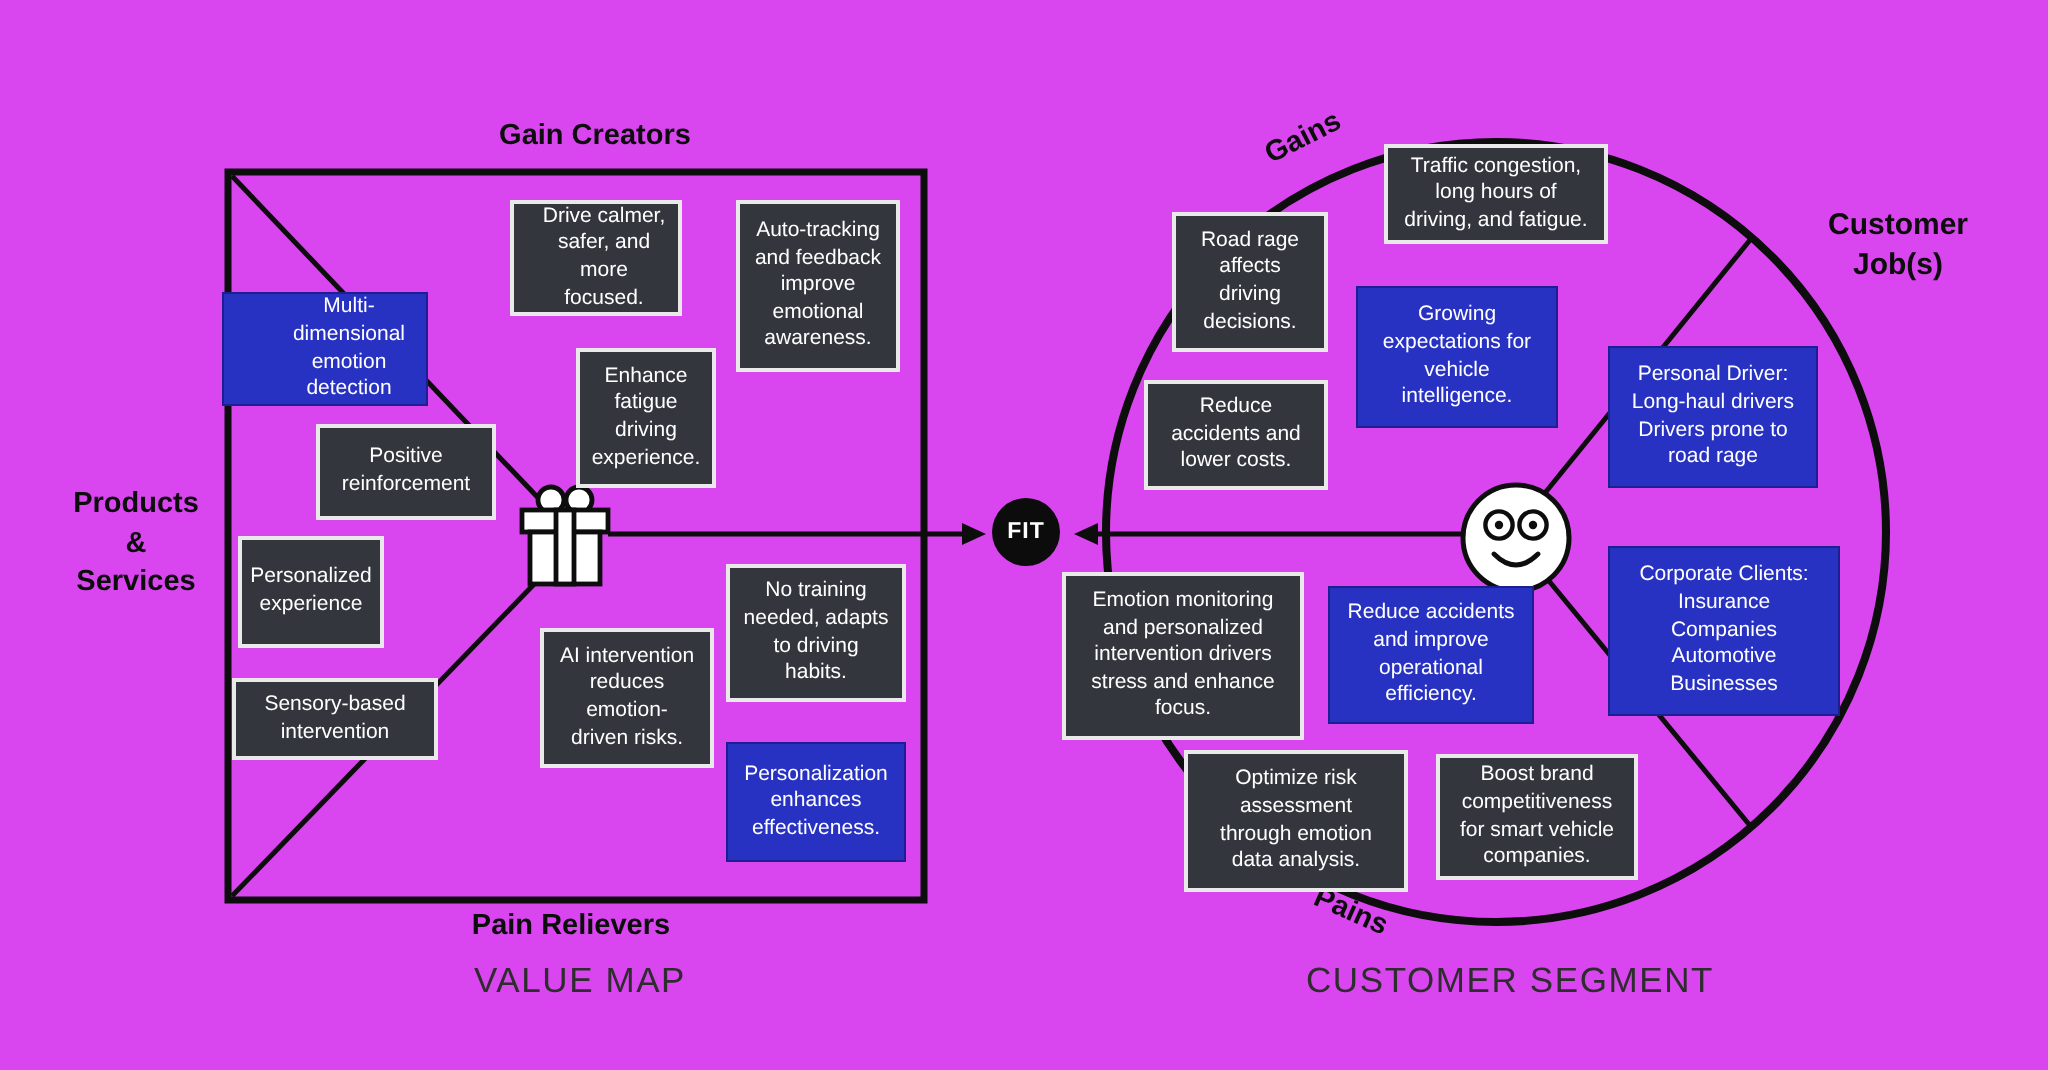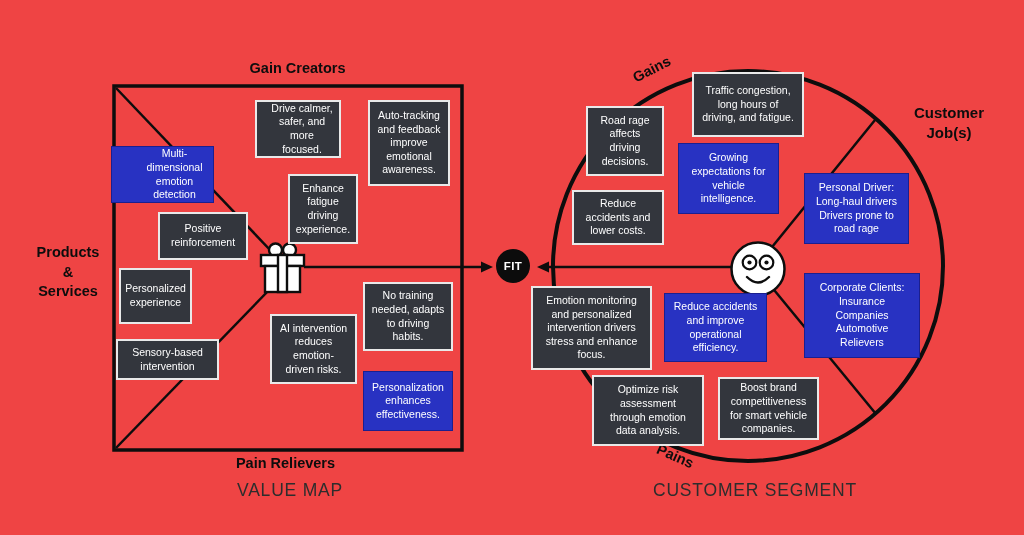--- a/index.html
+++ b/index.html
@@ -1,17 +1,17 @@
 <!DOCTYPE html>
 <html><head>
 <meta charset="utf-8">
 <style>
   html,body{margin:0;padding:0;background:#ffffff;}
   #stage{
-    position:relative;width:1024px;height:535px;background:#ef4444;overflow:hidden;
+    position:relative;width:1024px;height:535px;background:#d946ef;overflow:hidden;
     font-family:"Liberation Sans",sans-serif;
   }
   #diagram-svg{position:absolute;left:0;top:0;z-index:1;}
   .note{
     position:absolute;z-index:2;display:flex;align-items:center;justify-content:center;
     text-align:center;color:#ffffff;font-size:10.5px;line-height:1.3;
     white-space:pre-line;padding:3px 4px;box-sizing:border-box;
   }
   .note-dark{background:#33363d;border:2px solid #e9e9e9;}
   .note-blue{background:#2832c2;border:1px solid #1b1f8f;}
@@ -117,21 +117,21 @@
 emotion-
 driven risks.</div>
   <div class="note note-dark" style="left:363px;top:282px;width:90px;height:69px;">No training
 needed, adapts
 to driving
 habits.</div>
   <div class="note note-blue" style="left:363px;top:371px;width:90px;height:60px;">Personalization
 enhances
 effectiveness.</div>
 
-  <div class="note note-dark" style="left:692px;top:72px;width:112px;height:65px;">Traffic congestion,
+  <div class="note note-dark" style="left:692px;top:72px;width:112px;height:50px;">Traffic congestion,
 long hours of
 driving, and fatigue.</div>
   <div class="note note-dark" style="left:586px;top:106px;width:78px;height:70px;">Road rage
 affects
 driving
 decisions.</div>
   <div class="note note-blue" style="left:678px;top:143px;width:101px;height:71px;">Growing
 expectations for
 vehicle
 intelligence.</div>
@@ -148,21 +148,21 @@
 stress and enhance
 focus.</div>
   <div class="note note-blue" style="left:664px;top:293px;width:103px;height:69px;">Reduce accidents
 and improve
 operational
 efficiency.</div>
   <div class="note note-blue" style="left:804px;top:273px;width:116px;height:85px;">Corporate Clients:
 Insurance
 Companies
 Automotive
-Relievers</div>
+Businesses</div>
   <div class="note note-dark" style="left:592px;top:375px;width:112px;height:71px;">Optimize risk
 assessment
 through emotion
 data analysis.</div>
   <div class="note note-dark" style="left:718px;top:377px;width:101px;height:63px;">Boost brand
 competitiveness
 for smart vehicle
 companies.</div>
 
 </div>

